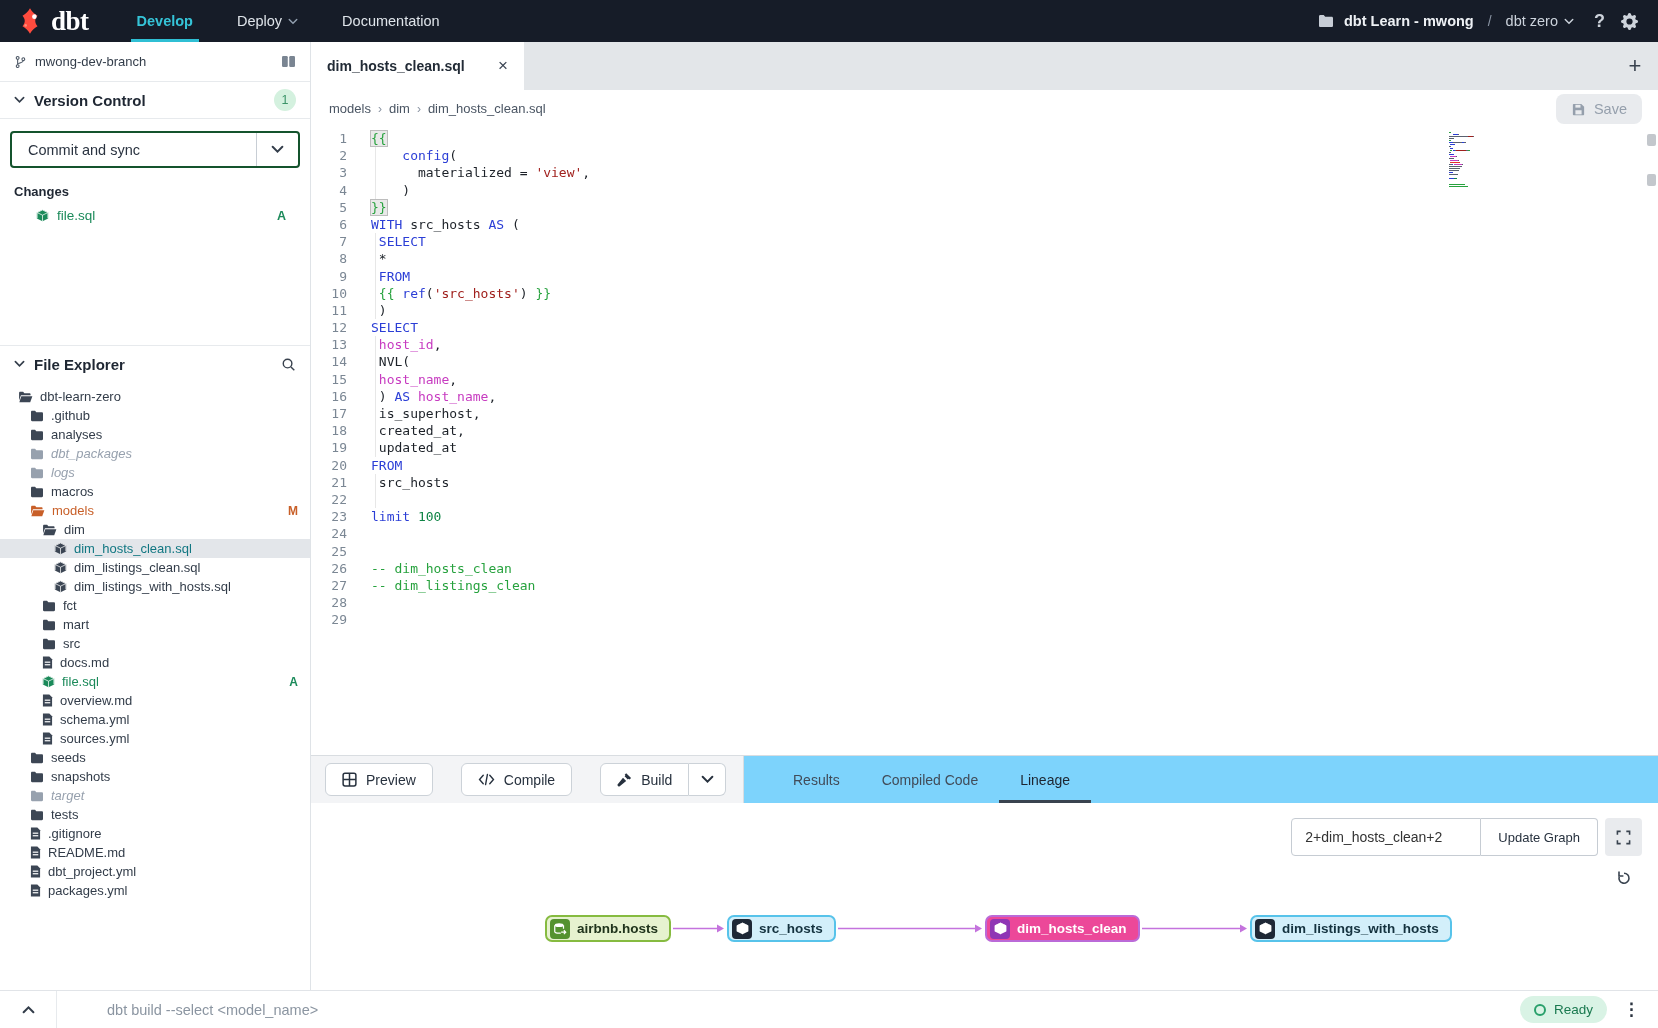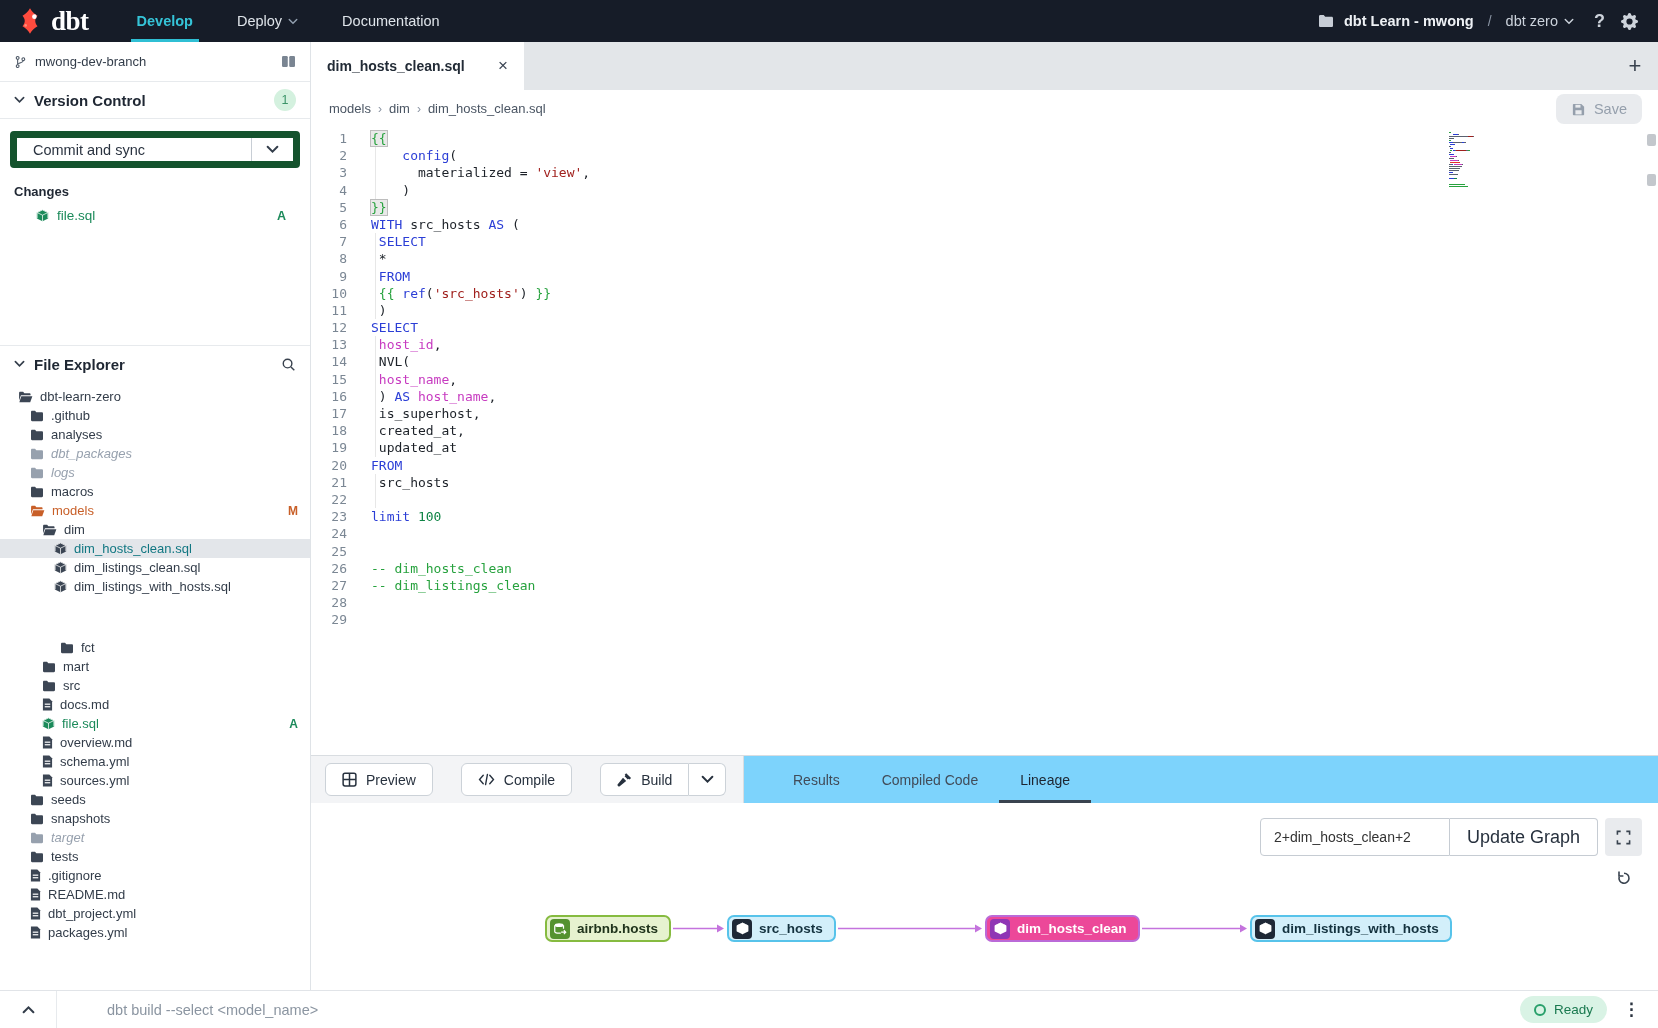--- a/index.html
+++ b/index.html
@@ -29,21 +29,21 @@
   
   .sidebar { width:311px; border-right:1px solid #dfe3e7; display:flex; flex-direction:column; background:#fff; }
   .branch-row { height:40px; min-height:40px; border-bottom:1px solid #e7eaed; display:flex; align-items:center; gap:8px; padding:0 14px; font-size:13px; color:#333d4a; }
   .branch-row .icn { color:#4a5563; }
   .branch-row .cols { margin-left:auto; color:#7a8592; }
   .sec-header { height:37px; min-height:37px; display:flex; align-items:center; gap:9px; padding:0 14px; font-size:15px; font-weight:bold; color:#1f2733; }
   .sec-header .icn { color:#333d4a; }
   .vc-header { border-bottom:1px solid #e7eaed; }
   .badge-count { margin-left:auto; width:22px; height:22px; border-radius:50%; background:#d4f1df; color:#3a9367; font-size:12.5px; font-weight:normal; display:flex; align-items:center; justify-content:center; }
   .vc-body { height:226px; padding:12px 10px 0; }
-  .commit-btn { display:flex; height:37px; border:7px solid #14532d; border-radius:4px; background:#fff; overflow:hidden; cursor:pointer; }
+  .commit-btn { display:flex; height:37px; border:2px solid #14532d; border-radius:4px; background:#fff; overflow:hidden; cursor:pointer; }
   .commit-main { flex:1; display:flex; align-items:center; padding-left:16px; font-size:14.5px; color:#2a3340; }
   .commit-chev { width:42px; border-left:1px solid #c8ced5; display:flex; align-items:center; justify-content:center; color:#333d4a; }
   .changes-label { margin:16px 4px 6px; font-size:13px; font-weight:bold; color:#1f2733; }
   .change-item { display:flex; align-items:center; gap:8px; padding:3px 14px 3px 26px; font-size:13.5px; color:#1b8a5a; cursor:pointer; }
   .change-item .status { margin-left:auto; font-weight:bold; font-size:12.5px; }
   .fe-header { border-top:1px solid #e7eaed; }
   .fe-header .search { margin-left:auto; color:#39424e; }
   .tree { padding-top:5px; overflow:hidden; flex:1; }
   .tree-row { height:19px; display:flex; align-items:center; gap:7px; font-size:13px; color:#323c49; cursor:pointer; padding-right:12px; }
   .tree-row .icn { color:#3c4654; flex:0 0 auto; }
@@ -90,21 +90,21 @@
   .tb-div { width:1px; background:#d9dde1; }
   .tb-tabs { flex:1; background:#7dd3fc; display:flex; padding-left:28px; }
   .ttab { display:flex; align-items:center; padding:0 21px; font-size:14px; color:#414b58; position:relative; cursor:pointer; }
   .ttab.active { color:#1d2530; }
   .ttab.active::after { content:""; position:absolute; left:0; right:0; bottom:0; height:3px; background:#39434f; }
 
   
   .lineage { height:187px; position:relative; background:#fff; }
   .lin-group { position:absolute; top:15px; right:60px; display:flex; }
   .lin-input { width:190px; height:38px; border:1px solid #c6ccd3; border-radius:4px 0 0 4px; padding:0 13px; font-size:14px; color:#333; font-family:"Liberation Sans",sans-serif; outline:none; }
-  .lin-update { height:38px; border:1px solid #c6ccd3; border-left:none; border-radius:0 4px 4px 0; background:#fff; padding:0 17px; font-size:18px; color:#27313e; font-family:"Liberation Sans",sans-serif; cursor:pointer; }
+  .lin-update { height:38px; border:1px solid #c6ccd3; border-left:none; border-radius:0 4px 4px 0; background:#fff; padding:0 17px; font-size:13px; color:#27313e; font-family:"Liberation Sans",sans-serif; cursor:pointer; }
   .lin-full { position:absolute; top:15px; right:16px; width:37px; height:38px; background:#e9ebee; border-radius:4px; display:flex; align-items:center; justify-content:center; color:#39434f; cursor:pointer; }
   .lin-reset { position:absolute; top:58px; right:16px; width:37px; height:34px; display:flex; align-items:center; justify-content:center; color:#39434f; cursor:pointer; }
   .graph { position:absolute; inset:0; }
   .edges { position:absolute; inset:0; }
   .lnode { position:absolute; top:112px; height:27px; display:inline-flex; align-items:center; gap:7px; padding:0 11px 0 3px; border-radius:7px; border:2px solid; font-size:13.5px; font-weight:bold; cursor:pointer; }
   .ln-tile { width:20px; height:20px; border-radius:4px; display:flex; align-items:center; justify-content:center; }
   .th-green  { background:#e6f2cf; border-color:#86bb40; color:#20341c; }
   .th-green .ln-tile { background:#54922f; color:#fff; }
   .th-cyan   { background:#d3effa; border-color:#57c3ea; color:#14323f; }
   .th-cyan .ln-tile { background:#1e2836; color:#fff; }
@@ -334,21 +334,21 @@
         </div>
         <div class="tree-row" style="padding-left: 54px;">
           <span class="icn">
             <svg width="13" height="13" viewBox="0 0 16 16">
               <path fill="currentColor" d="M8 .8 15 4.2v7.6L8 15.2 1 11.8V4.2z"></path>
               <path d="M8 1.2 14.6 4.4 8 7.6 1.4 4.4zM8 7.6v7.4M1.4 4.4v7M14.6 4.4v7" stroke="#fff" stroke-width=".9" fill="none"></path>
             </svg>
           </span>
           <span>dim_listings_with_hosts.sql</span>
         </div>
-        <div class="tree-row" style="padding-left: 60px; margin-top: 42px;">
+        <div class="tree-row" style="padding-left: 42px;">
           <span class="icn">
             <svg width="14" height="12" viewBox="0 0 16 14">
               <path fill="currentColor" d="M1 2.3C1 1.6 1.6 1 2.3 1h3.4l1.5 1.7h6.5c.7 0 1.3.6 1.3 1.3v7.7c0 .7-.6 1.3-1.3 1.3H2.3c-.7 0-1.3-.6-1.3-1.3z"></path>
             </svg>
           </span>
           <span>fct</span>
         </div>
         <div class="tree-row" style="padding-left: 42px; text-align: right;">
           <span class="icn">
             <svg width="14" height="12" viewBox="0 0 16 14">

